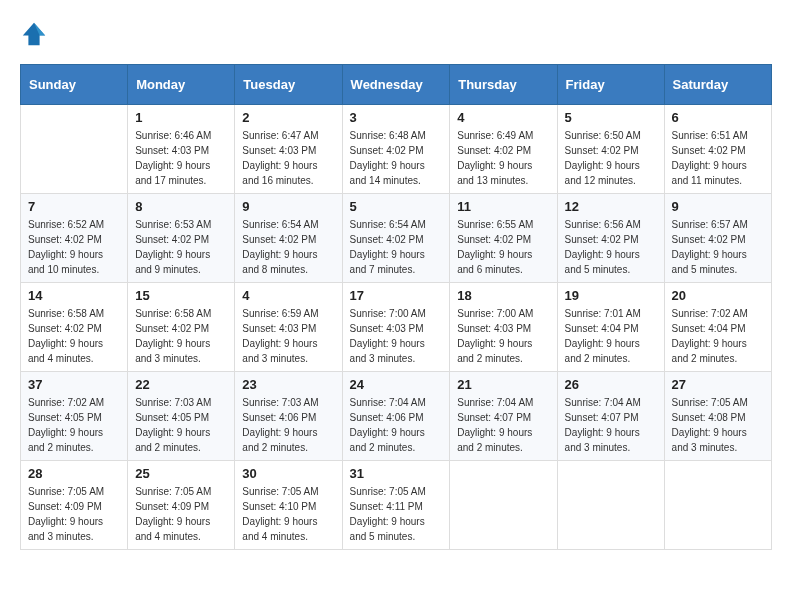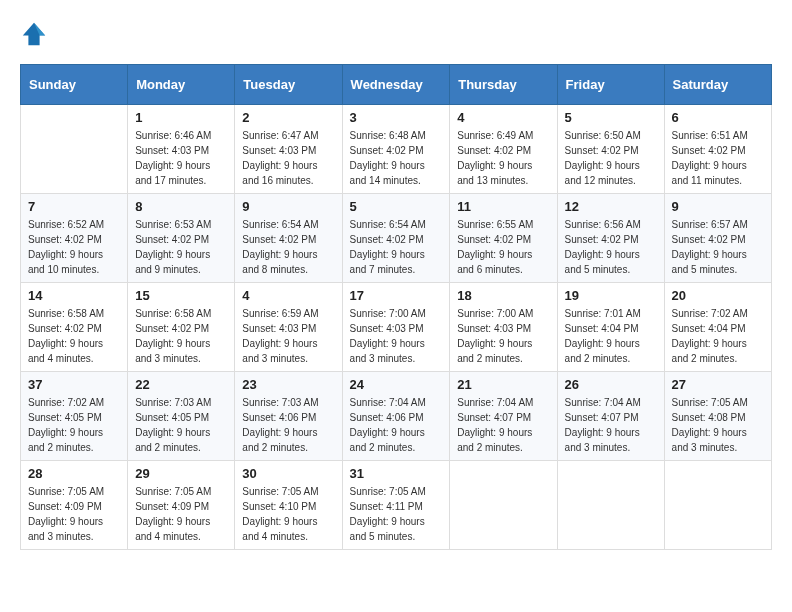--- a/index.html
+++ b/index.html
@@ -234,21 +234,21 @@
           <div class="day-number">27</div>
           <div class="day-info">Sunrise: 7:05 AM<br>Sunset: 4:08 PM<br>Daylight: 9 hours and 3 minutes.</div>
         </td>
       </tr>
       <tr>
         <td>
           <div class="day-number">28</div>
           <div class="day-info">Sunrise: 7:05 AM<br>Sunset: 4:09 PM<br>Daylight: 9 hours and 3 minutes.</div>
         </td>
         <td>
-          <div class="day-number">29</div>
+          <div class="day-number">25</div>
           <div class="day-info">Sunrise: 7:05 AM<br>Sunset: 4:09 PM<br>Daylight: 9 hours and 4 minutes.</div>
         </td>
         <td>
           <div class="day-number">30</div>
           <div class="day-info">Sunrise: 7:05 AM<br>Sunset: 4:10 PM<br>Daylight: 9 hours and 4 minutes.</div>
         </td>
         <td>
           <div class="day-number">31</div>
           <div class="day-info">Sunrise: 7:05 AM<br>Sunset: 4:11 PM<br>Daylight: 9 hours and 5 minutes.</div>
         </td>

